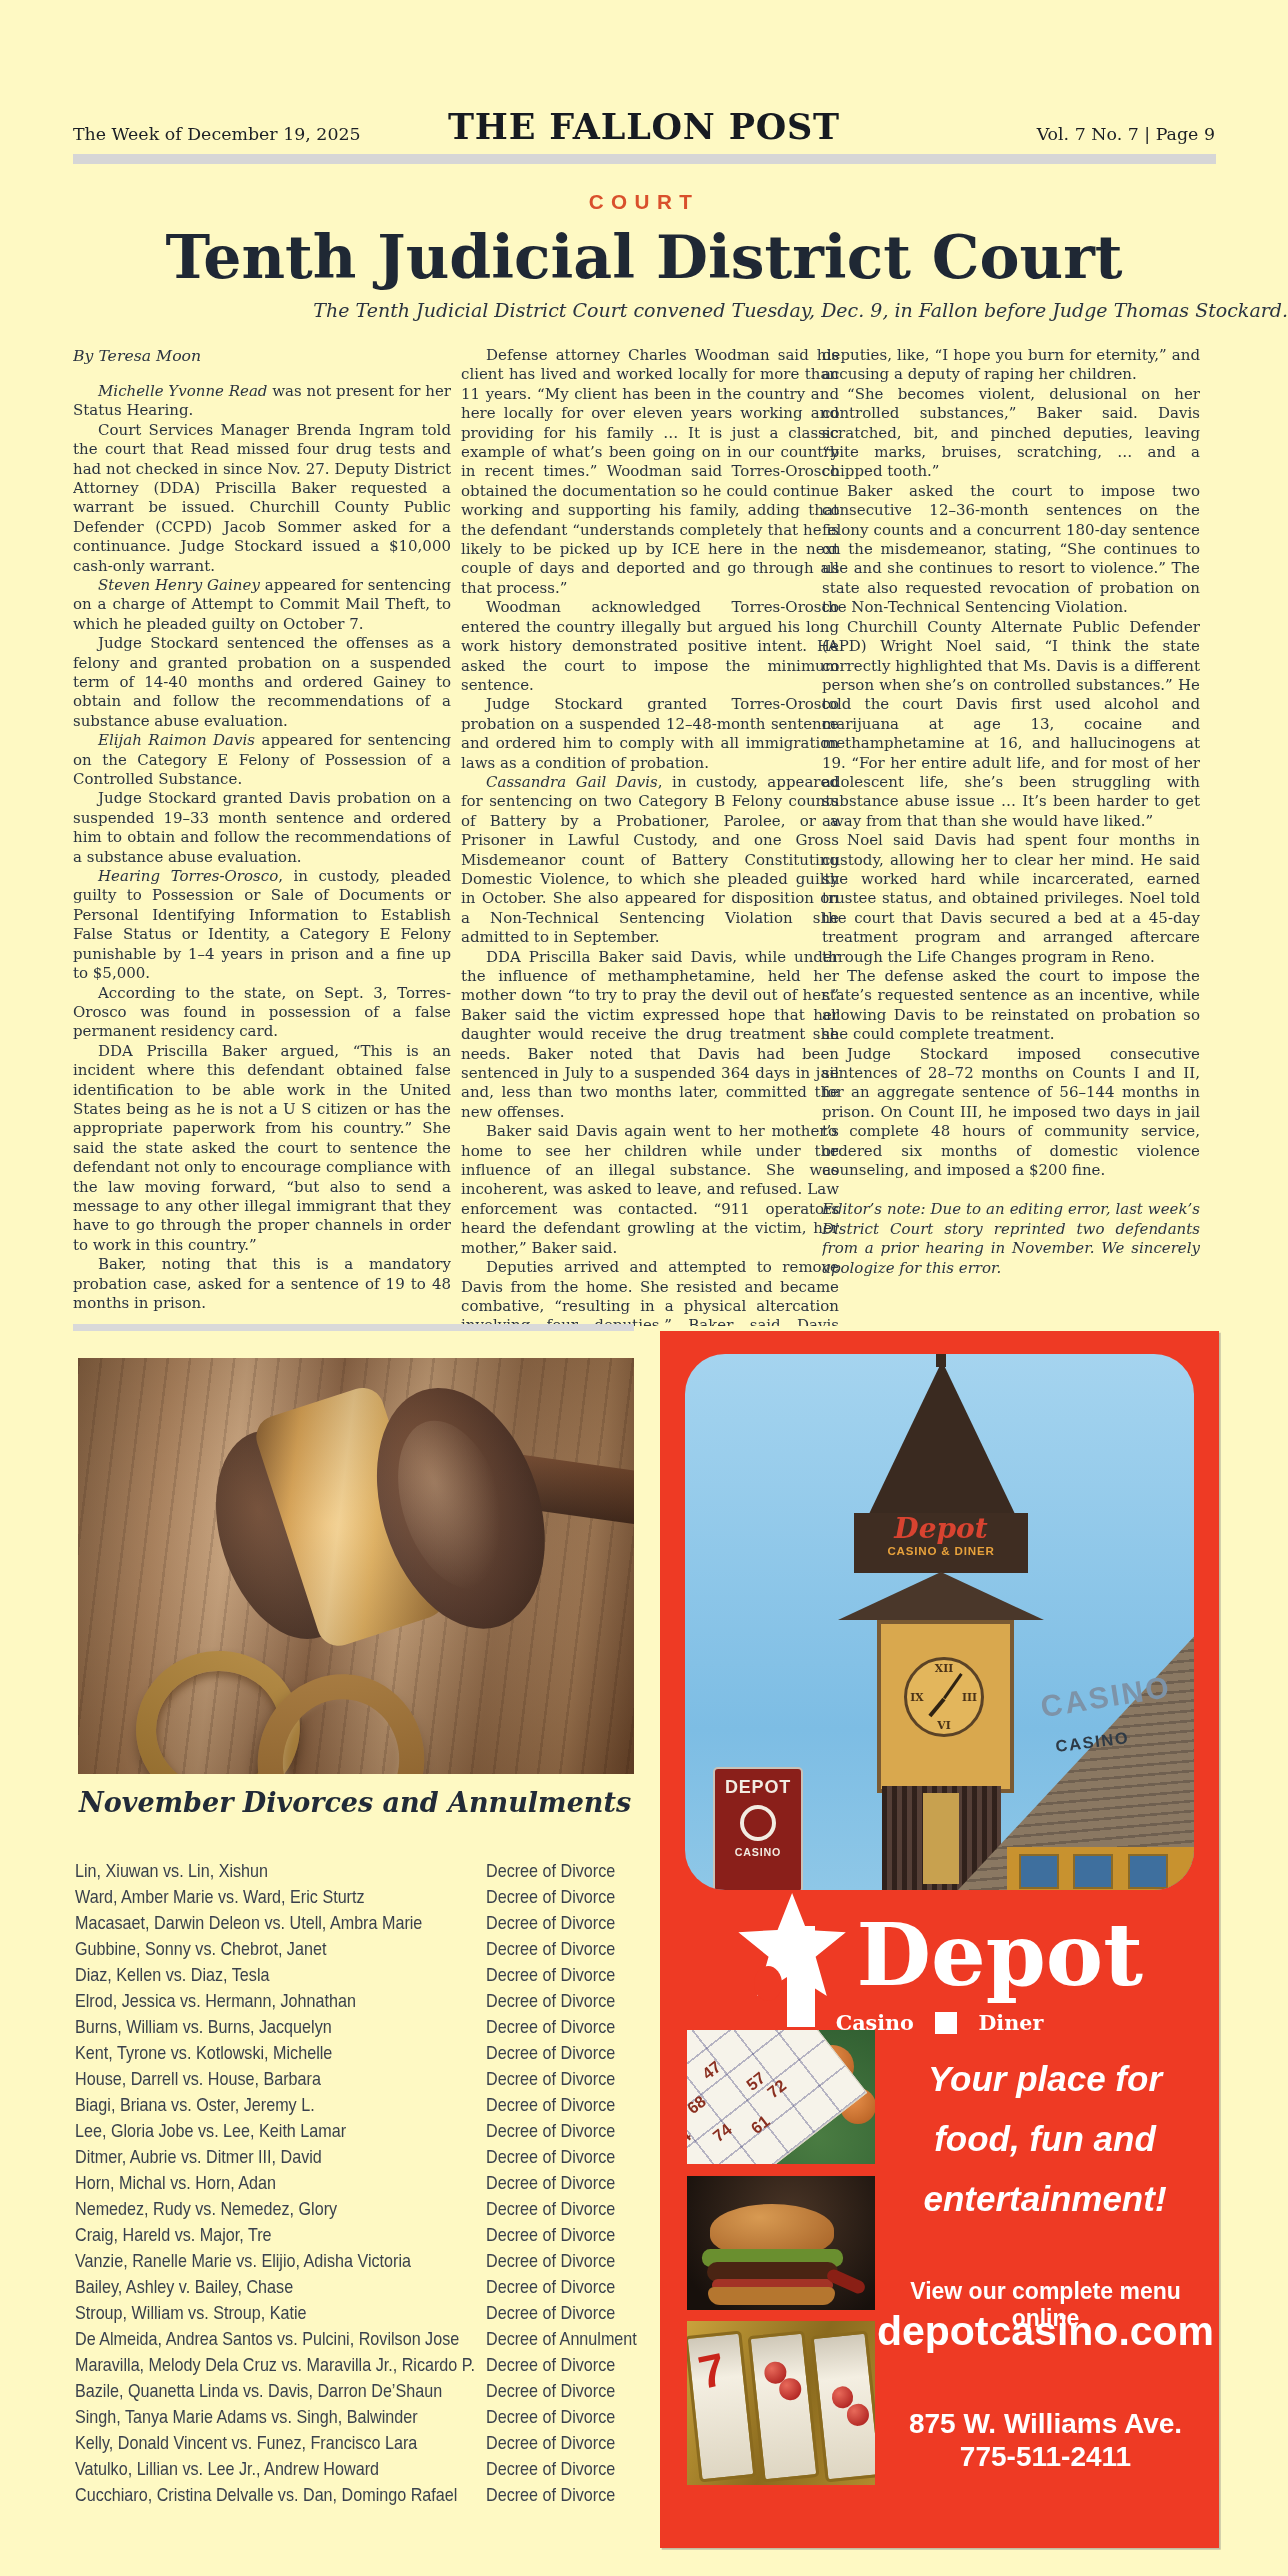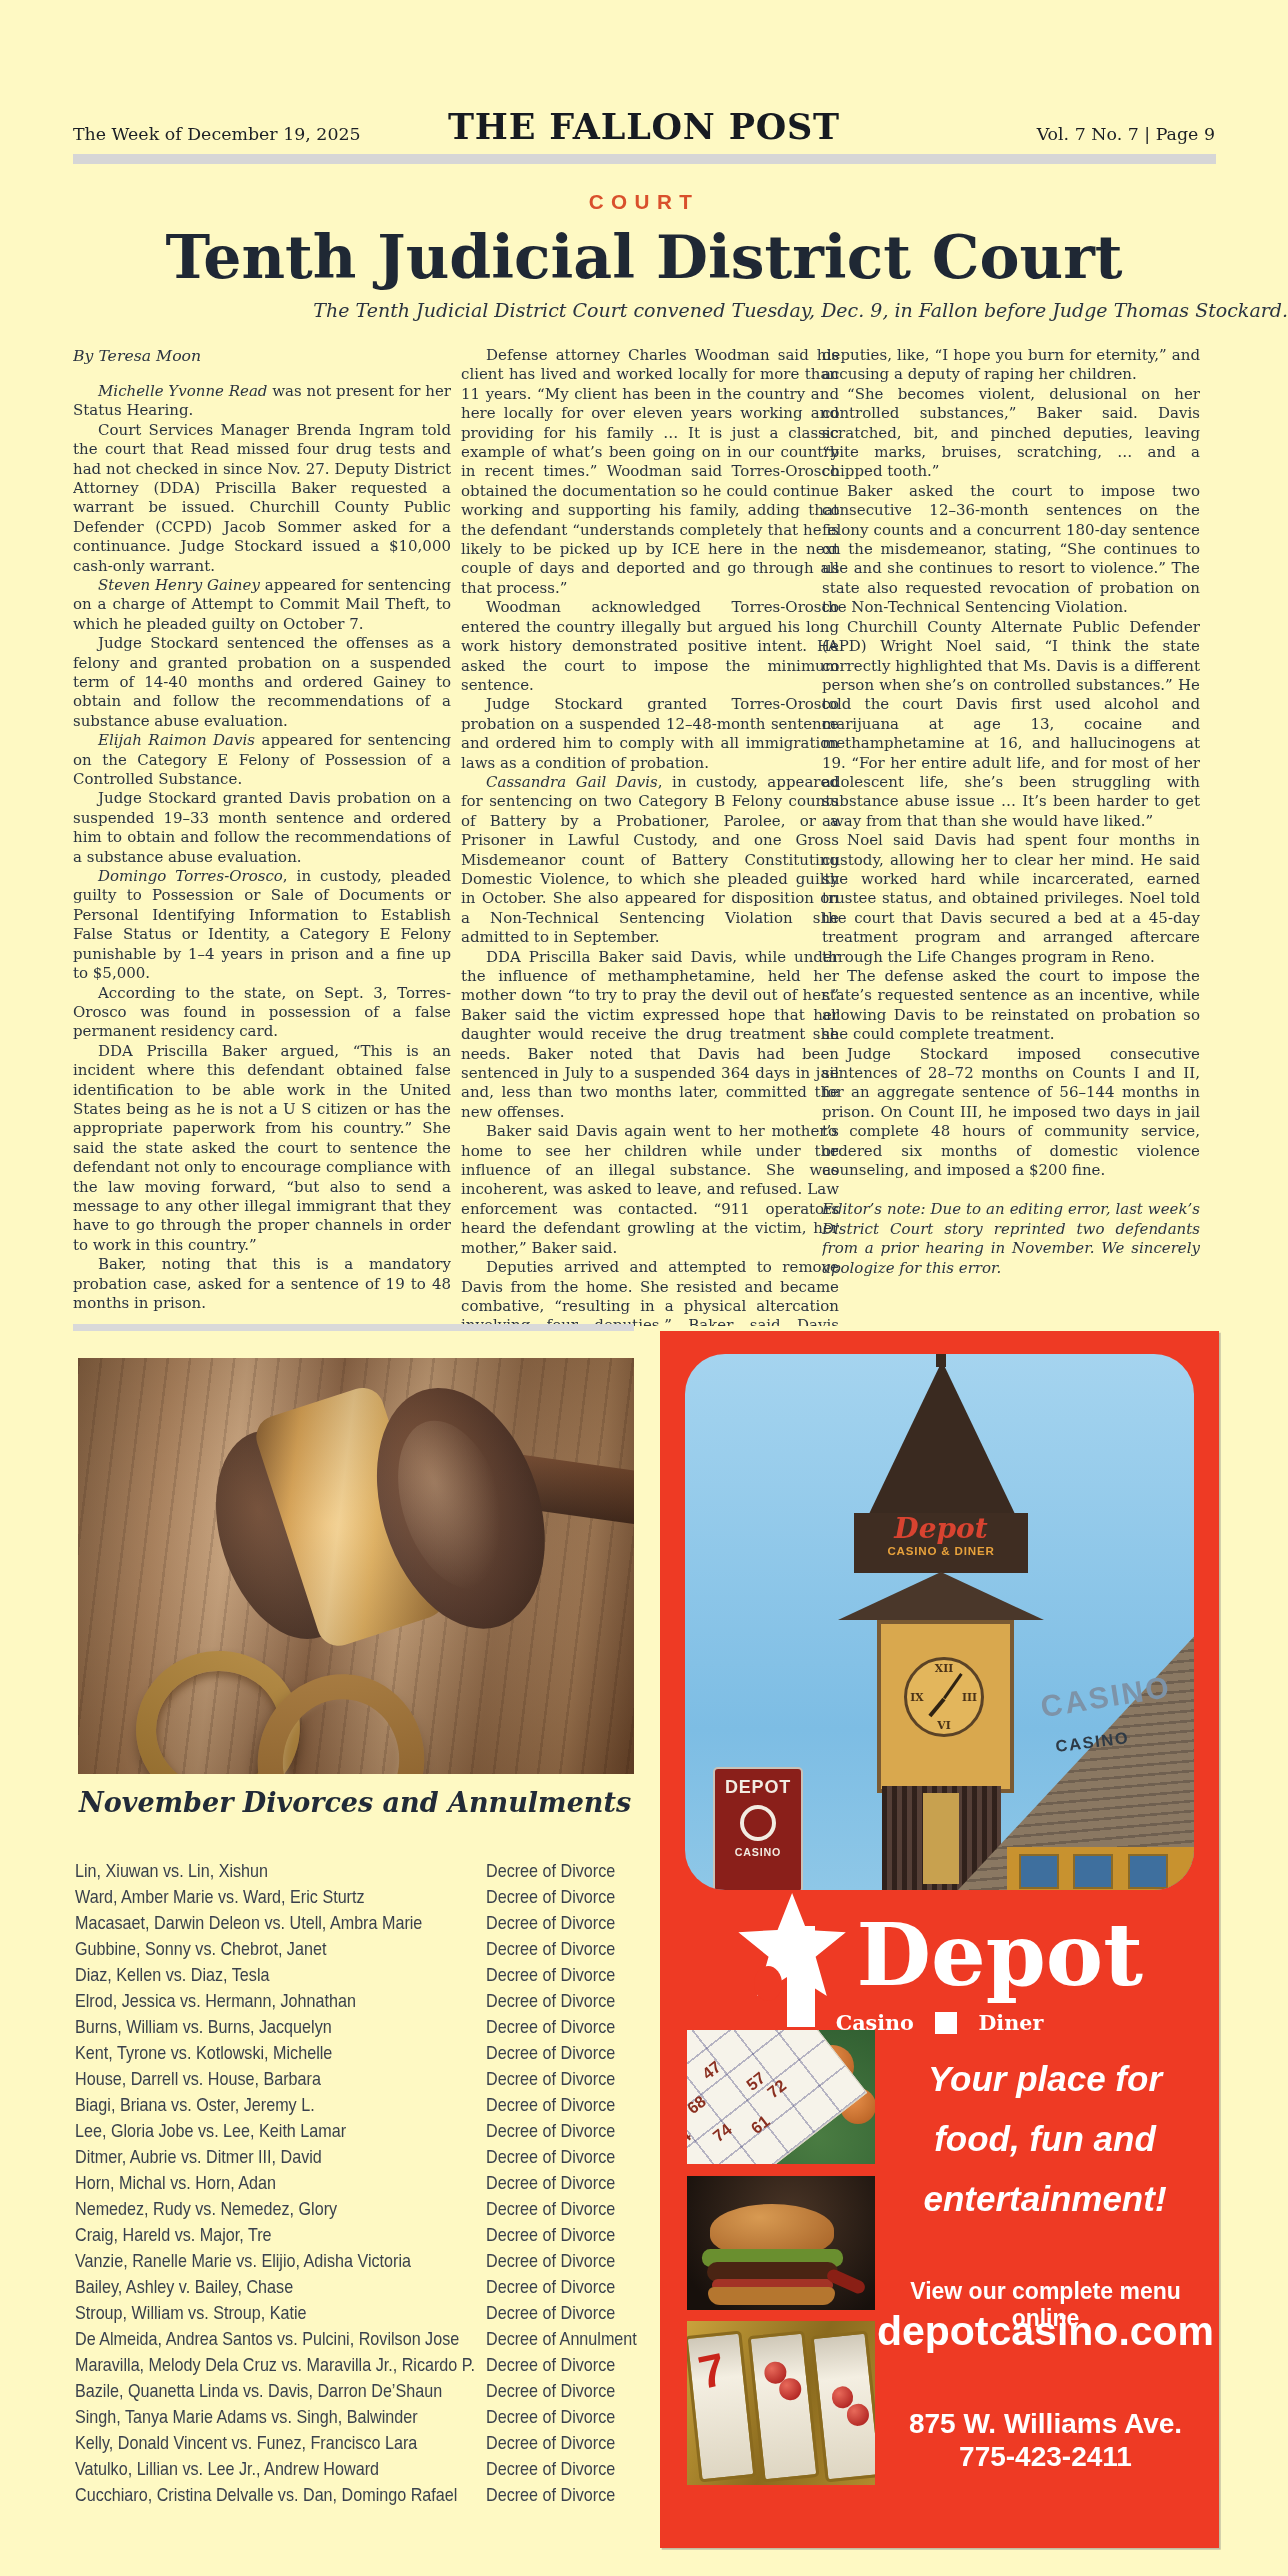--- a/index.html
+++ b/index.html
@@ -173,21 +173,21 @@
   <div class="subhead">The Tenth Judicial District Court convened Tuesday, Dec. 9, in Fallon before Judge Thomas Stockard.</div>
 
   <div class="col col1" id="col-0">
     <p class="byline">By Teresa Moon</p>
   <p class="bp"><em>Michelle Yvonne Read</em> was not present for her Status Hearing.</p>
       <p class="bp">Court Services Manager Brenda Ingram told the court that Read missed four drug tests and had not checked in since Nov. 27. Deputy District Attorney (DDA) Priscilla Baker requested a warrant be issued. Churchill County Public Defender (CCPD) Jacob Sommer asked for a continuance. Judge Stockard issued a $10,000 cash-only warrant.</p>
       <p class="bp"><em>Steven Henry Gainey</em> appeared for sentencing on a charge of Attempt to Commit Mail Theft, to which he pleaded guilty on October 7.</p>
       <p class="bp">Judge Stockard sentenced the offenses as a felony and granted probation on a suspended term of 14-40 months and ordered Gainey to obtain and follow the recommendations of a substance abuse evaluation.</p>
       <p class="bp"><em>Elijah Raimon Davis</em> appeared for sentencing on the Category E Felony of Possession of a Controlled Substance.</p>
       <p class="bp">Judge Stockard granted Davis probation on a suspended 19–33 month sentence and ordered him to obtain and follow the recommendations of a substance abuse evaluation.</p>
-      <p class="bp"><em>Domingo Torres-Orosco</em>, in custody, pleaded guilty to Possession or Sale of Documents or Personal Identifying Information to Establish False Status or Identity, a Category E Felony punishable by 1–4 years in prison and a fine up to $5,000.</p>
+      <p class="bp"><em>Hearing Torres-Orosco</em>, in custody, pleaded guilty to Possession or Sale of Documents or Personal Identifying Information to Establish False Status or Identity, a Category E Felony punishable by 1–4 years in prison and a fine up to $5,000.</p>
       <p class="bp">According to the state, on Sept. 3, Torres-Orosco was found in possession of a false permanent residency card.</p>
       <p class="bp">DDA Priscilla Baker argued, “This is an incident where this defendant obtained false identification to be able work in the United States being as he is not a U S citizen or has the appropriate paperwork from his country.” She said the state asked the court to sentence the defendant not only to encourage compliance with the law moving forward, “but also to send a message to any other illegal immigrant that they have to go through the proper channels in order to work in this country.”</p>
       <p class="bp">Baker, noting that this is a mandatory probation case, asked for a sentence of 19 to 48 months in prison.</p>
     </div>
   <div class="col col2" id="col-1">
       <p class="bp">Defense attorney Charles Woodman said his client has lived and worked locally for more than 11 years. “My client has been in the country and here locally for over eleven years working and providing for his family … It is just a classic example of what’s been going on in our country in recent times.” Woodman said Torres-Orosco obtained the documentation so he could continue working and supporting his family, adding that the defendant “understands completely that he is likely to be picked up by ICE here in the next couple of days and deported and go through all that process.”</p>
       <p class="bp">Woodman acknowledged Torres-Orosco entered the country illegally but argued his long work history demonstrated positive intent. He asked the court to impose the minimum sentence.</p>
       <p class="bp">Judge Stockard granted Torres-Orosco probation on a suspended 12–48-month sentence and ordered him to comply with all immigration laws as a condition of probation.</p>
       <p class="bp"><em>Cassandra Gail Davis</em>, in custody, appeared for sentencing on two Category B Felony counts of Battery by a Probationer, Parolee, or a Prisoner in Lawful Custody, and one Gross Misdemeanor count of Battery Constituting Domestic Violence, to which she pleaded guilty in October. She also appeared for disposition on a Non-Technical Sentencing Violation she admitted to in September.</p>
       <p class="bp">DDA Priscilla Baker said Davis, while under the influence of methamphetamine, held her mother down “to try to pray the devil out of her.” Baker said the victim expressed hope that her daughter would receive the drug treatment she needs. Baker noted that Davis had been sentenced in July to a suspended 364 days in jail and, less than two months later, committed the new offenses.</p>
@@ -412,18 +412,18 @@
 
     <div class="tagline" id="ad-tagline">
         <div>Your place for</div>
         <div>food, fun and</div>
         <div>entertainment!</div>
       </div>
     <div class="menu-line">View our complete menu online</div>
     <div class="website">depotcasino.com</div>
     <div class="addr">
       <div>875 W. Williams Ave.</div>
-      <div>775-423-2411</div>
+      <div>775-511-2411</div>
     </div>
   </div>
 
 </div>
 
 
 </body></html>

